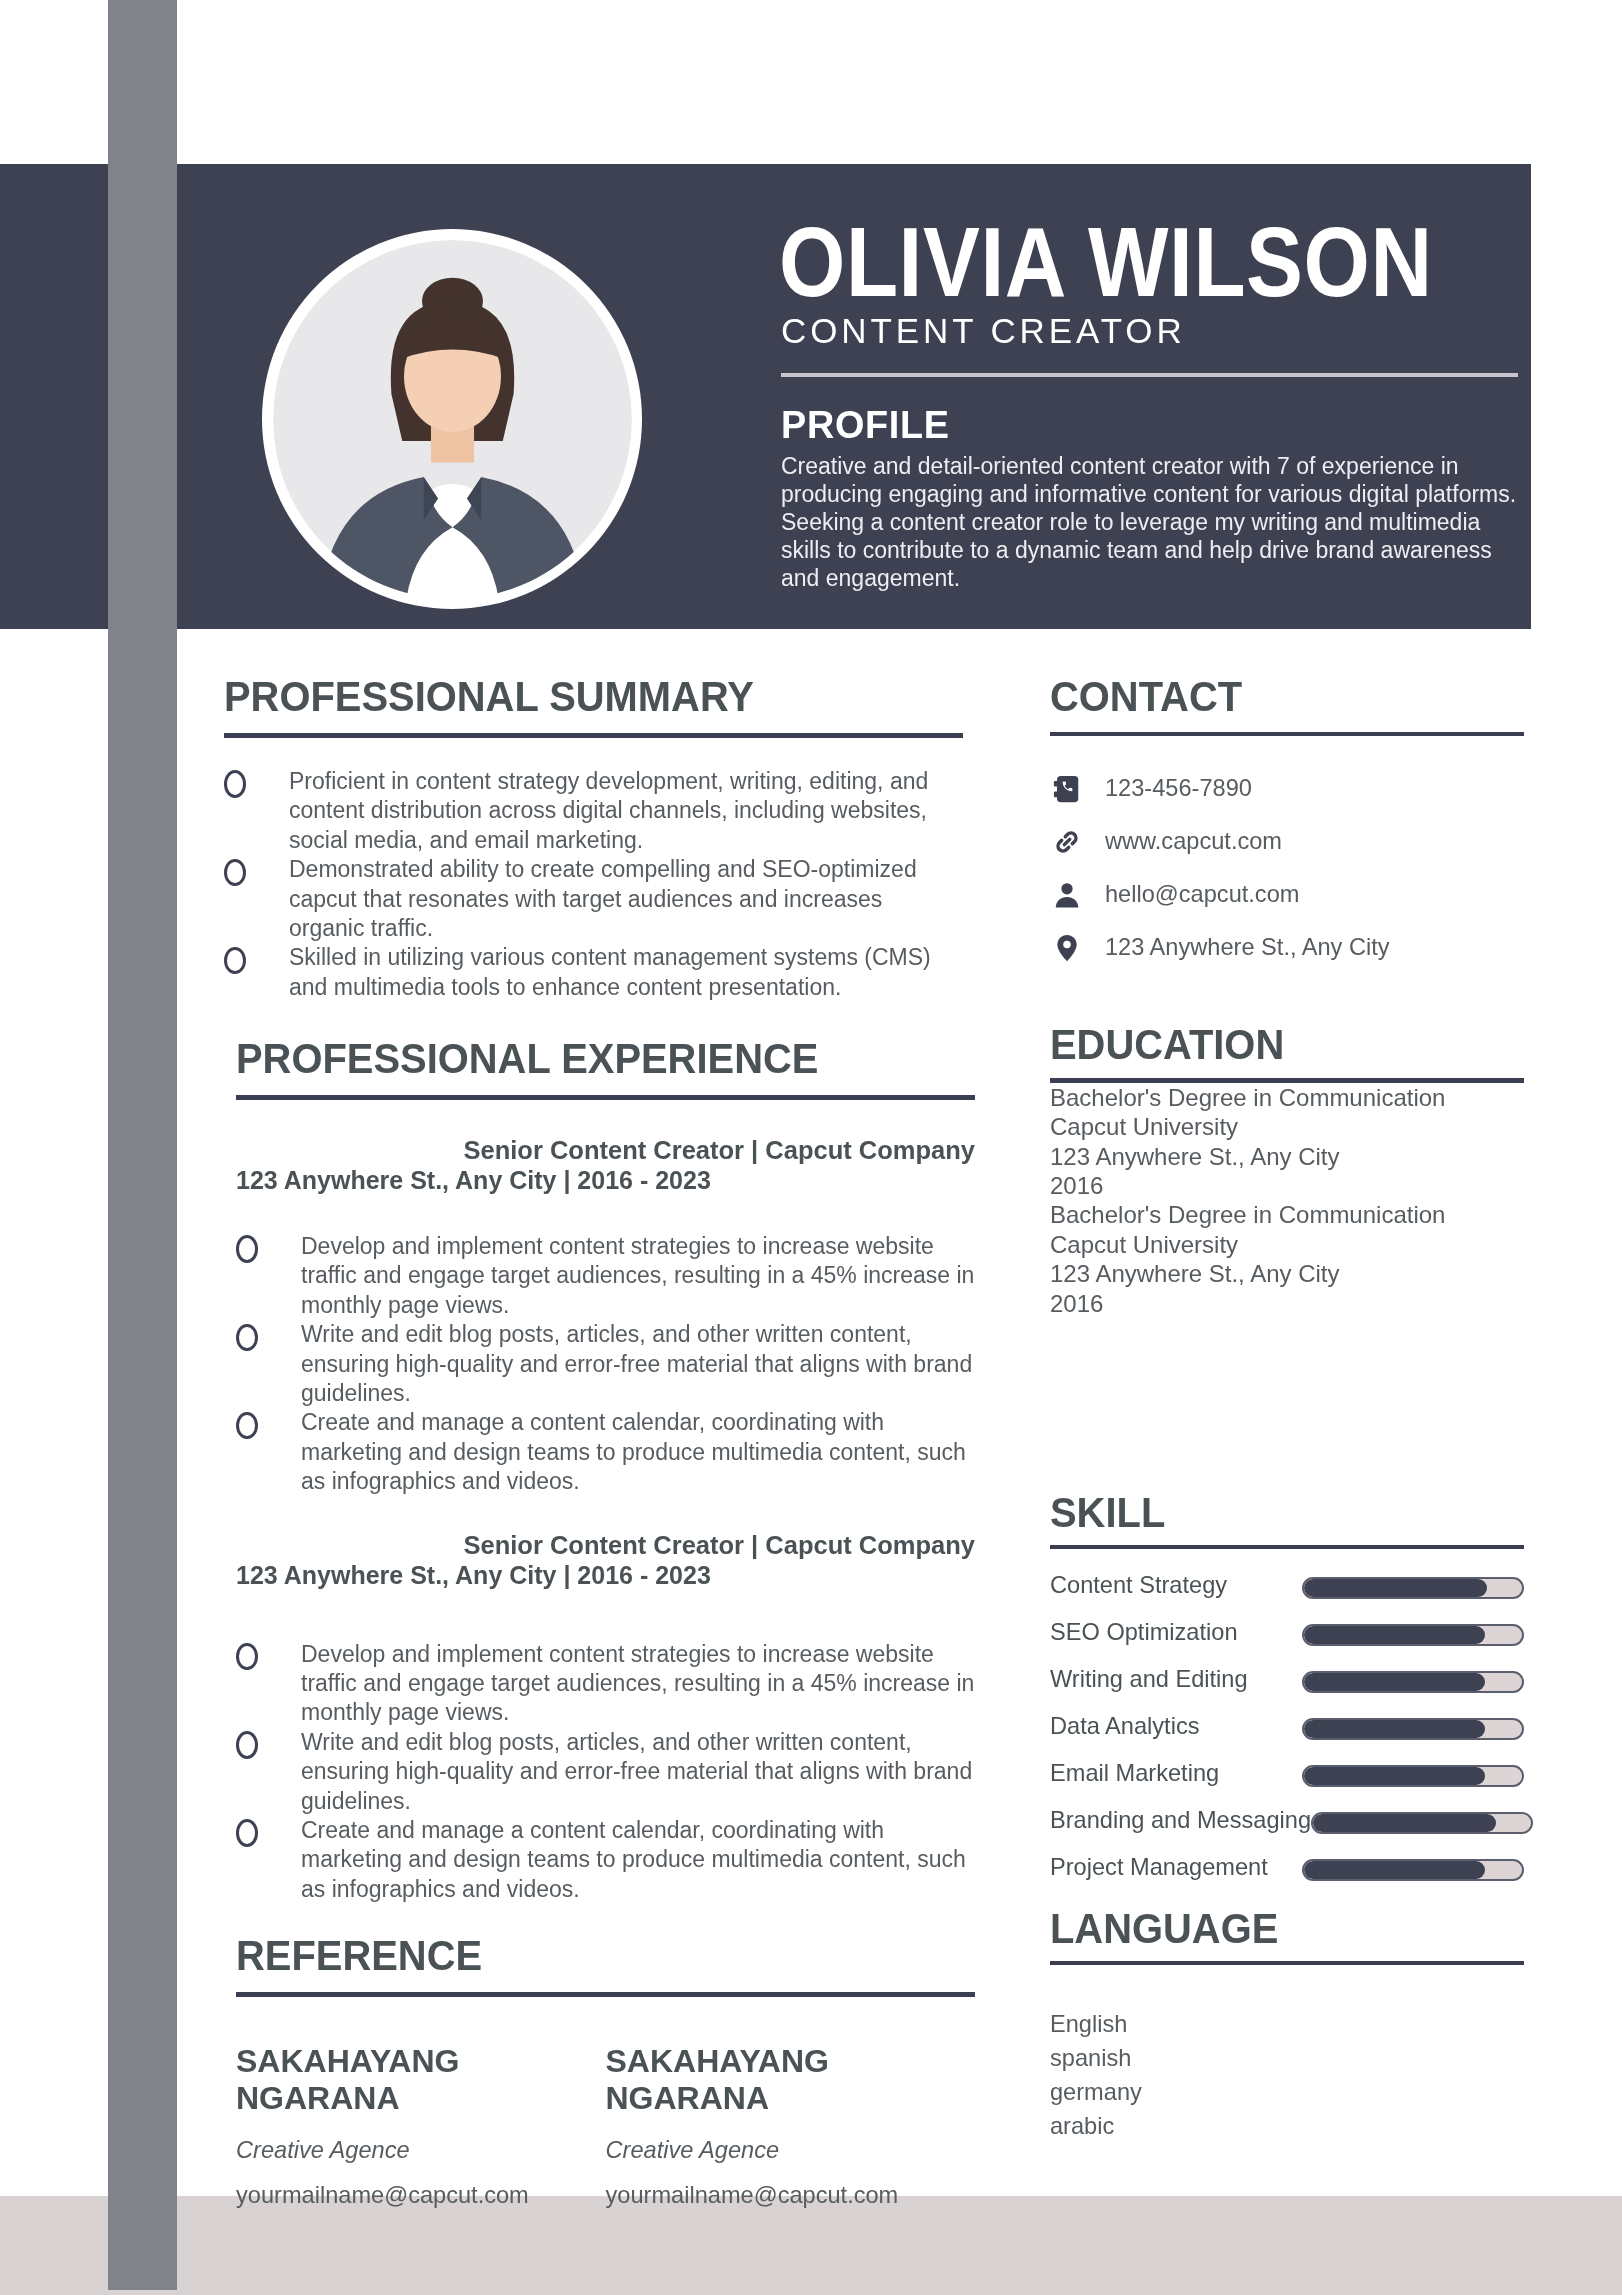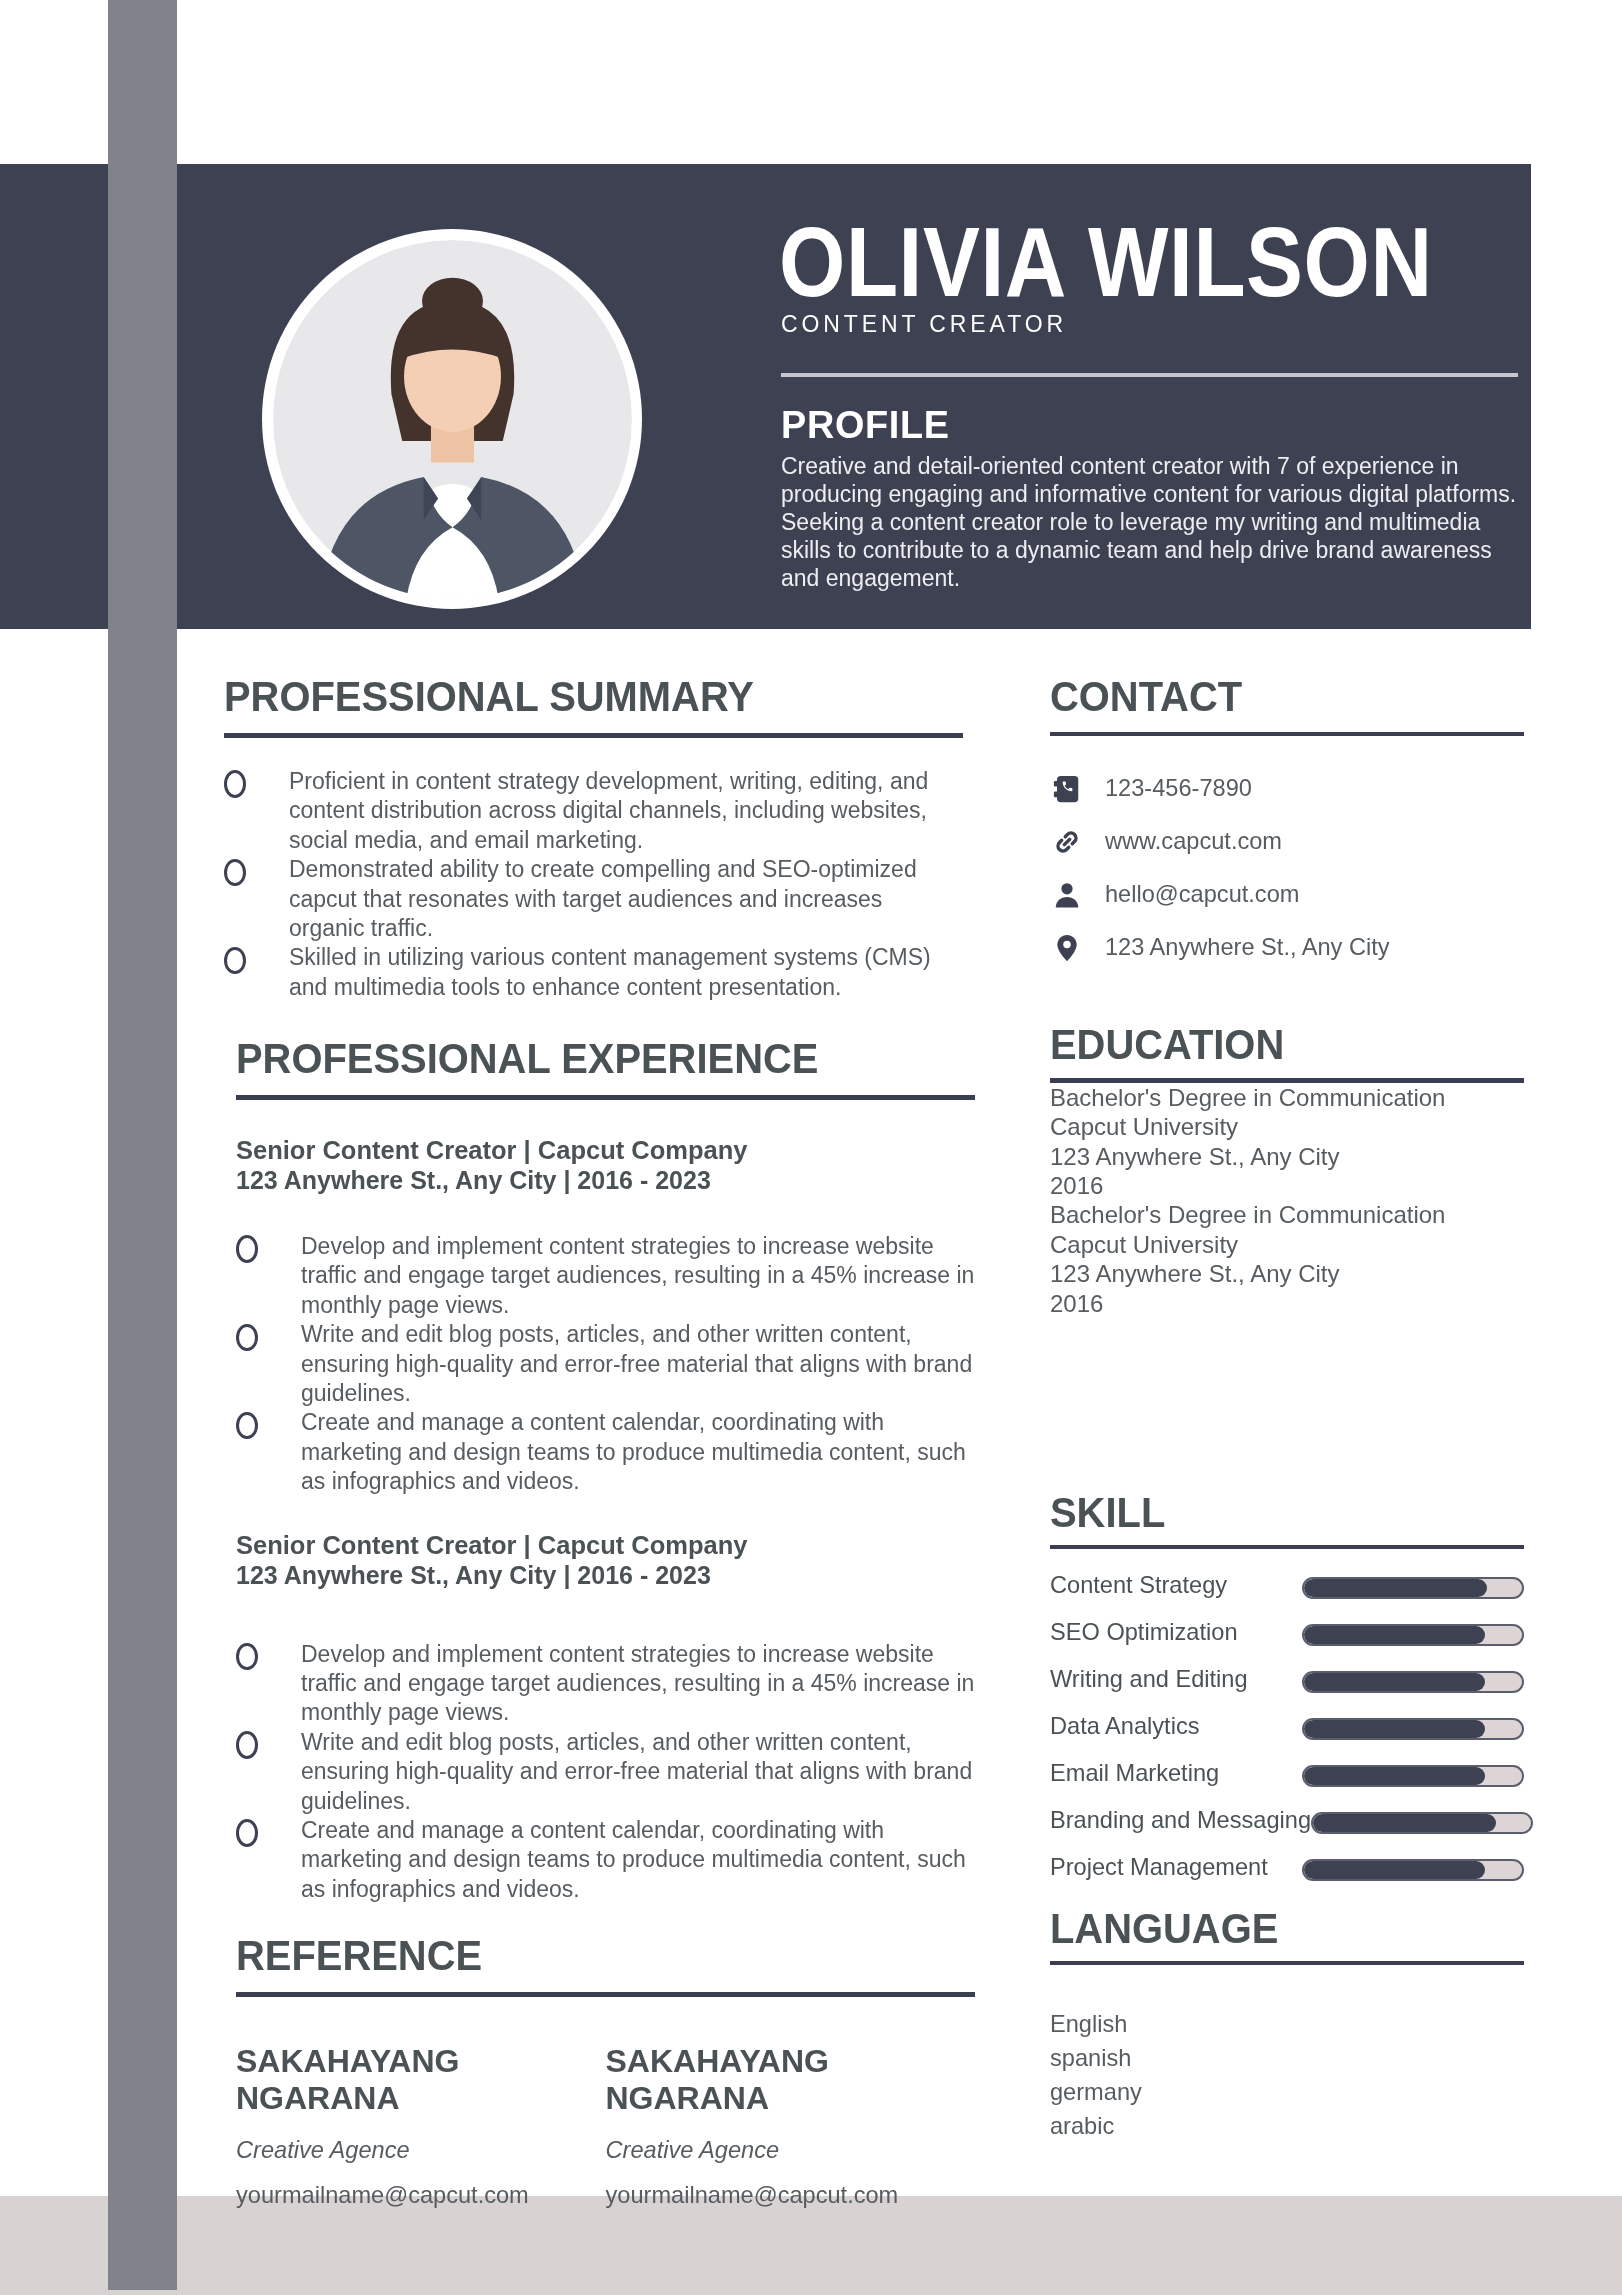--- a/index.html
+++ b/index.html
@@ -18,41 +18,41 @@
   
   .photo-wrap{position:absolute;left:262px;top:229px;width:380px;height:380px;border-radius:50%;
     background:#ffffff;z-index:2;display:flex;align-items:center;justify-content:center;}
   .photo-inner{width:359px;height:359px;border-radius:50%;overflow:hidden;}
   .photo-inner svg{display:block;width:100%;height:100%;}
 
   .name{position:absolute;left:779px;top:211px;z-index:2;color:#ffffff;
     font-size:98px;font-weight:700;line-height:1.05;white-space:nowrap;
     transform:scaleX(.87);transform-origin:left top;letter-spacing:0.7px;}
   .subtitle{position:absolute;left:781px;top:311px;z-index:2;color:#ffffff;
-    font-size:23px;font-weight:400;letter-spacing:3.9px;white-space:nowrap;}
+    font-size:35px;font-weight:400;letter-spacing:3.9px;white-space:nowrap;}
   .hdr-divider{position:absolute;left:781px;top:373px;width:737px;height:3.9px;background:#c6c6cc;z-index:2;}
   .profile-h{position:absolute;left:781px;top:403px;z-index:2;color:#ffffff;
     font-size:39px;font-weight:700;letter-spacing:0.7px;transform:scaleX(.97);transform-origin:left top;}
   .profile-p{position:absolute;left:781px;top:452px;width:746px;z-index:2;color:#edeef2;
     font-size:23px;line-height:28px;font-weight:400;}
 
   
   .sec{position:absolute;z-index:2;}
   .sec h2{margin:0;font-size:42px;font-weight:700;color:#4b5256;letter-spacing:0;
     transform:scaleX(.95);transform-origin:left top;white-space:nowrap;}
   .sec .rule{height:5.2px;background:#3a3e50;margin-top:11.8px;}
   .sec .rule.thin{height:4.6px;margin-top:10.5px;}
 
   
   .blist{margin-top:29px;}
   .bitem{position:relative;padding-left:65px;font-size:23px;line-height:29.4px;color:#575c60;}
   .ring{position:absolute;left:0;top:3.3px;width:22px;height:27.5px;border:3.9px solid #3e4152;border-radius:50%;box-sizing:border-box;}
 
   
-  .job-title{font-size:25.5px;font-weight:700;color:#4b5256;line-height:30px;}
+  .job-title{font-size:25.5px;font-weight:700;color:#4b5256;line-height:30px;text-align:right;}
   .job-meta{font-size:25px;font-weight:700;color:#4b5256;line-height:30px;}
 
   
   .ref-row{display:flex;margin-top:46px;}
   .ref-entry{width:422px;}
   .ref-name{font-size:32px;font-weight:700;color:#4b5256;}
   .ref-company{font-size:23.6px;font-style:italic;color:#575c60;margin-top:19.6px;}
   .ref-email{font-size:23.6px;color:#575c60;margin-top:18.3px;}
 
   

